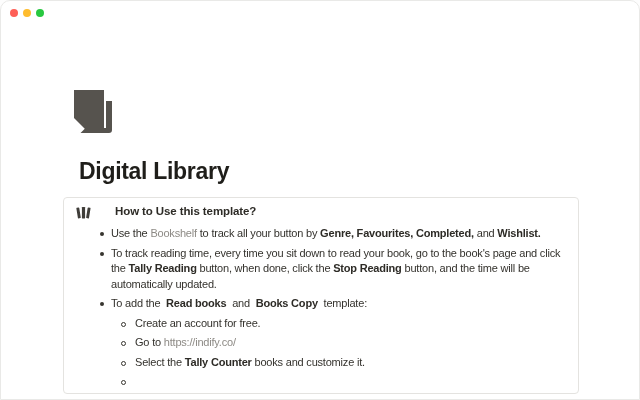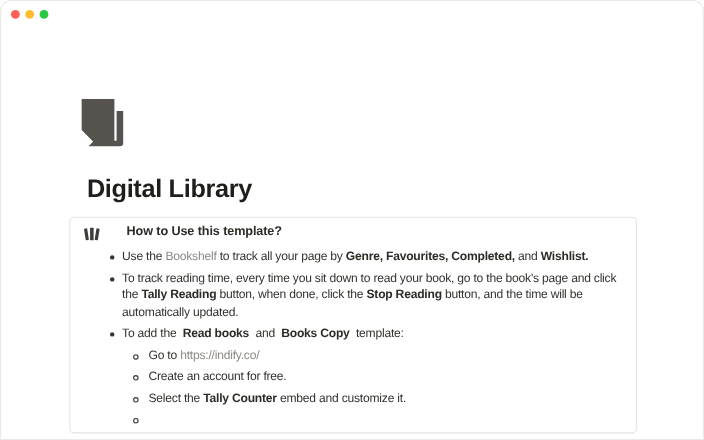--- a/index.html
+++ b/index.html
@@ -88,23 +88,23 @@
   <div class="callout">
     <div class="callout-header">
       <svg class="books-icon" viewBox="0 0 16 16" aria-hidden="true">
         <rect x="1.2" y="2.8" width="3.1" height="11.4" rx="0.5" fill="#3f3d39" transform="rotate(-9 2.75 8.5)"></rect>
         <rect x="6.3" y="2.2" width="3.4" height="12.2" rx="0.5" fill="#3f3d39"></rect>
         <rect x="11.6" y="2.8" width="3.1" height="11.4" rx="0.5" fill="#3f3d39" transform="rotate(9 13.15 8.5)"></rect>
       </svg>
       <span class="callout-title">How to Use this template?</span>
     </div>
     <div class="callout-list" id="callout-list">
-        <div class="li level1"><span class="marker"></span><span class="txt"><span>Use the </span><a class="nlink">Bookshelf</a><span> to track all your page by </span><span class="b">Genre, Favourites, Completed,</span><span> and </span><span class="b">Wishlist.</span></span></div>
+        <div class="li level1"><span class="marker"></span><span class="txt"><span>Use the </span><a class="nlink">Bookshelf</a><span> to track all your button by </span><span class="b">Genre, Favourites, Completed,</span><span> and </span><span class="b">Wishlist.</span></span></div>
         <div class="li level1"><span class="marker"></span><span class="txt"><span>To track reading time, every time you sit down to read your book, go to the book's page and click the </span><span class="b">Tally Reading</span><span> button, when done, click the </span><span class="b">Stop Reading</span><span> button, and the time will be automatically updated.</span></span></div>
         <div class="li level1"><span class="marker"></span><span class="txt"><span>To add the  </span><span class="b">Read books</span><span>  and  </span><span class="b">Books Copy</span><span>  template:</span></span></div>
+        <div class="li level2"><span class="marker"></span><span class="txt"><span>Create an account for free.</span></span></div>
         <div class="li level2"><span class="marker"></span><span class="txt"><span>Go to </span><a class="nlink">https://indify.co/</a></span></div>
-        <div class="li level2"><span class="marker"></span><span class="txt"><span>Create an account for free.</span></span></div>
-        <div class="li level2"><span class="marker"></span><span class="txt"><span>Select the </span><span class="b">Tally Counter</span><span> embed and customize it.</span></span></div>
+        <div class="li level2"><span class="marker"></span><span class="txt"><span>Select the </span><span class="b">Tally Counter</span><span> books and customize it.</span></span></div>
         <div class="li level2"><span class="marker"></span></div>
       </div>
   </div>
 
 </div>
 
 </body></html>

